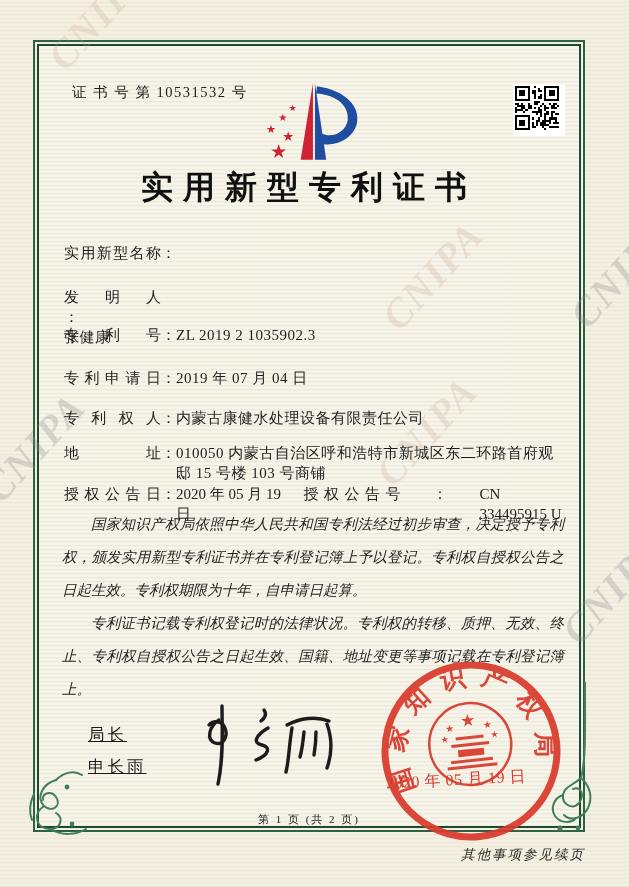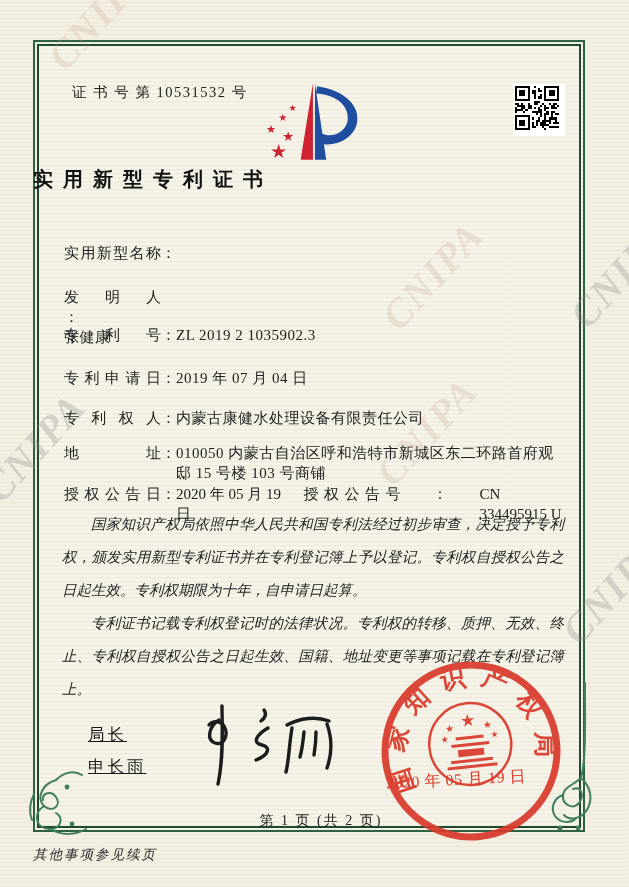--- a/index.html
+++ b/index.html
@@ -13,37 +13,37 @@
     background-color:rgba(250,248,238,0.55);
     background-image:repeating-linear-gradient(0deg, rgba(130,165,135,0.12) 0px, rgba(130,165,135,0.12) 1px, transparent 1px, transparent 4px);}
   .wm{position:absolute;z-index:2;font-style:italic;font-weight:bold;font-size:40px;
     transform:rotate(-48deg);letter-spacing:2px;pointer-events:none;font-family:"Liberation Serif",serif;}
   .wm.tan{color:rgba(195,155,130,0.22);}
   .wm.gray{color:rgba(140,140,140,0.30);}
   .abs{position:absolute;z-index:3;}
   .cert-no{left:64px;top:83px;font-size:14.5px;color:#222;letter-spacing:1.5px;margin-left:8px;}
   .logo{left:266px;top:80px;width:102px;height:86px;}
   .qr{left:513px;top:84px;width:48px;height:48px;background:#fff;padding:2px;}
-  .title{left:33px;top:166px;width:552px;font-size:20px;font-weight:bold;
+  .title{left:33px;top:166px;width:552px;text-align:center;font-size:32px;font-weight:bold;
     letter-spacing:10px;color:#101010;}
   .field{left:64px;width:500px;display:flex;font-size:15px;color:#1e1e1e;line-height:20px;}
   .f-label{width:97px;flex:none;text-align:justify;text-align-last:justify;}
   .f-colon{flex:none;width:15px;}
   .f-value{flex:1;letter-spacing:0.5px;}
   .grant-pair{display:flex;}
   .paras{left:62px;top:508px;width:502px;font-size:14.5px;line-height:33px;color:#222;
     font-style:italic;text-align:justify;}
   .paras p{margin:0;text-indent:2em;}
   .director{left:88px;font-size:16.5px;letter-spacing:3px;color:#1b1b1b;text-decoration:underline;}
   .sig{left:188px;top:698px;width:155px;height:92px;}
   .seal{left:380px;top:660px;width:182px;height:182px;transform:rotate(-6deg);opacity:0.93;}
   .seal-date{left:386px;top:769px;width:176px;color:#d93a2b;font-size:16px;letter-spacing:0.5px;
     transform:rotate(-3deg);z-index:4;font-weight:500;}
-  .page-footer{left:33px;top:812px;width:552px;text-align:center;font-size:14px;letter-spacing:2px;color:#222;padding-left:12px;}
-  .cont-note{left:33px;top:846px;width:552px;text-align:left;font-size:13.5px;font-style:italic;
+  .page-footer{left:33px;top:812px;width:552px;text-align:center;font-size:11px;letter-spacing:2px;color:#222;}
+  .cont-note{left:33px;top:846px;width:552px;text-align:right;font-size:13.5px;font-style:italic;
     letter-spacing:2px;color:#2a2a2a;z-index:5;}
   .orn{z-index:4;}
 </style>
 </head>
 <body>
 
 <div class="page">
 
   <span class="wm tan" style="left:34px;top:-8px;">CNIPA</span>
   <span class="wm tan" style="left:368px;top:252px;">CNIPA</span>

